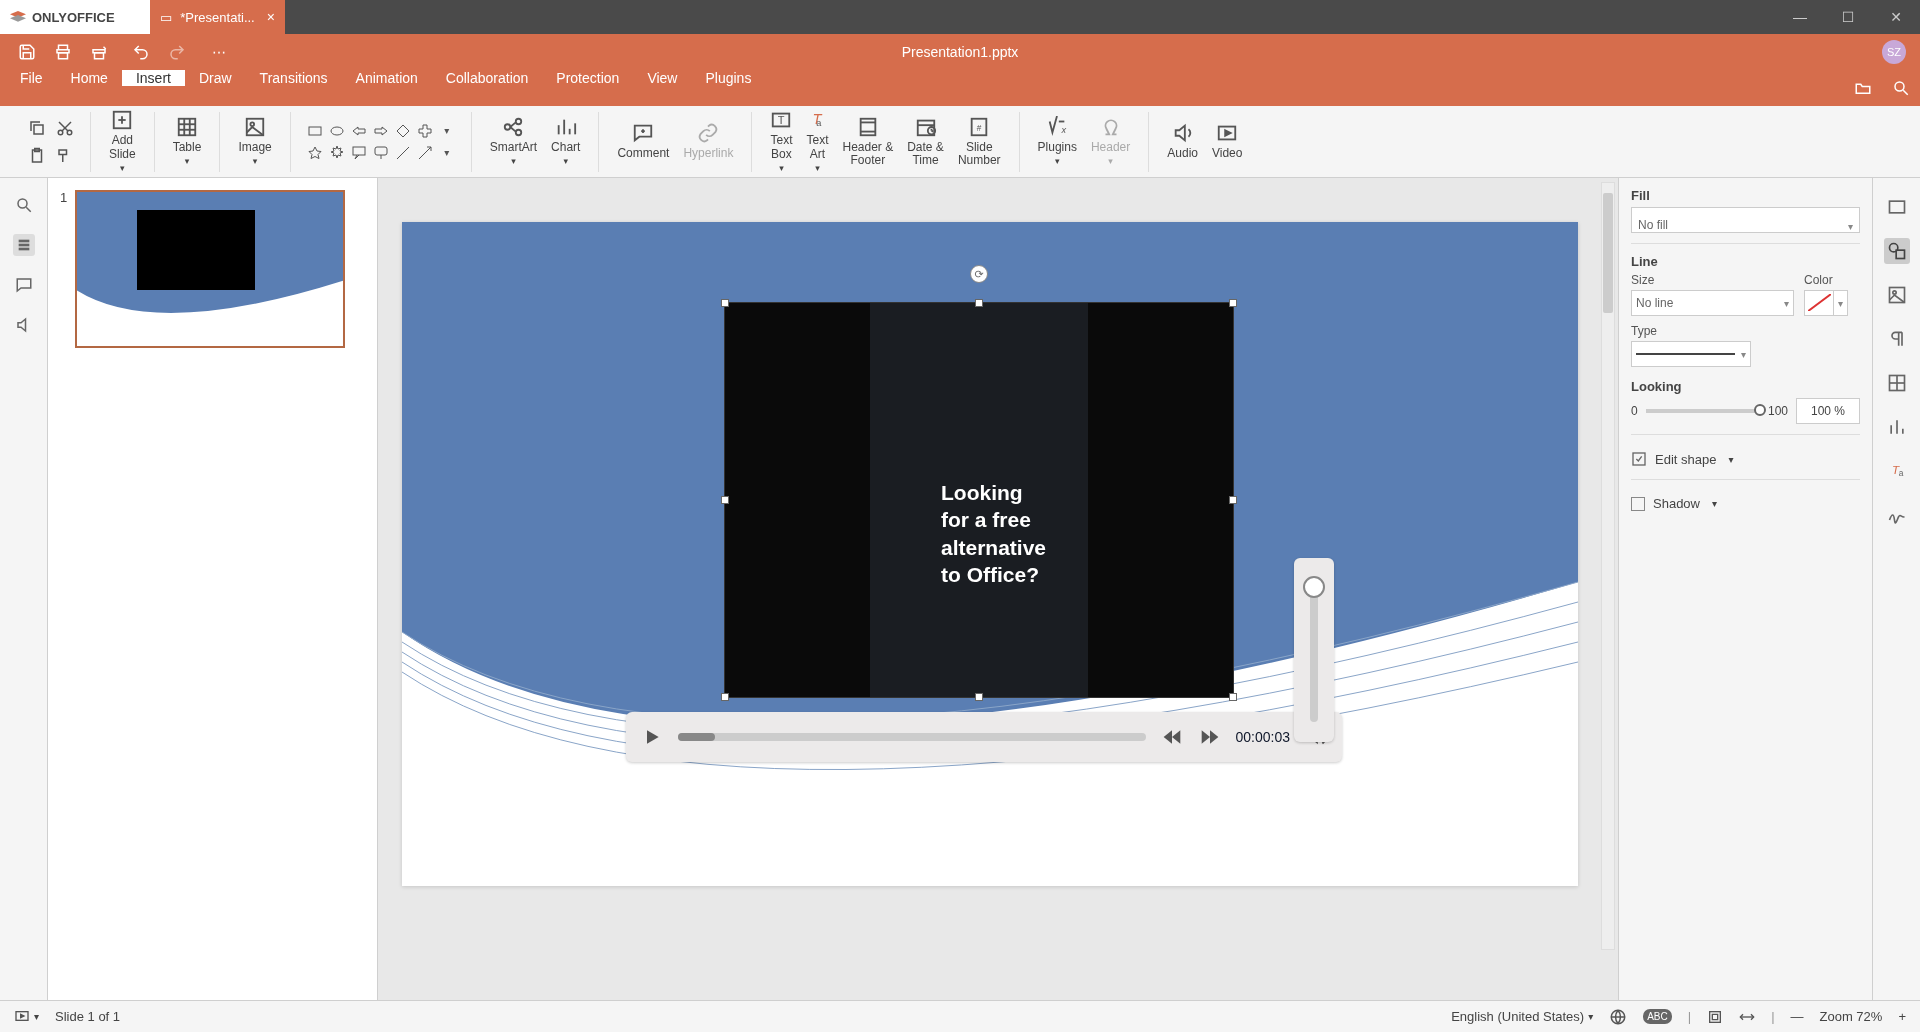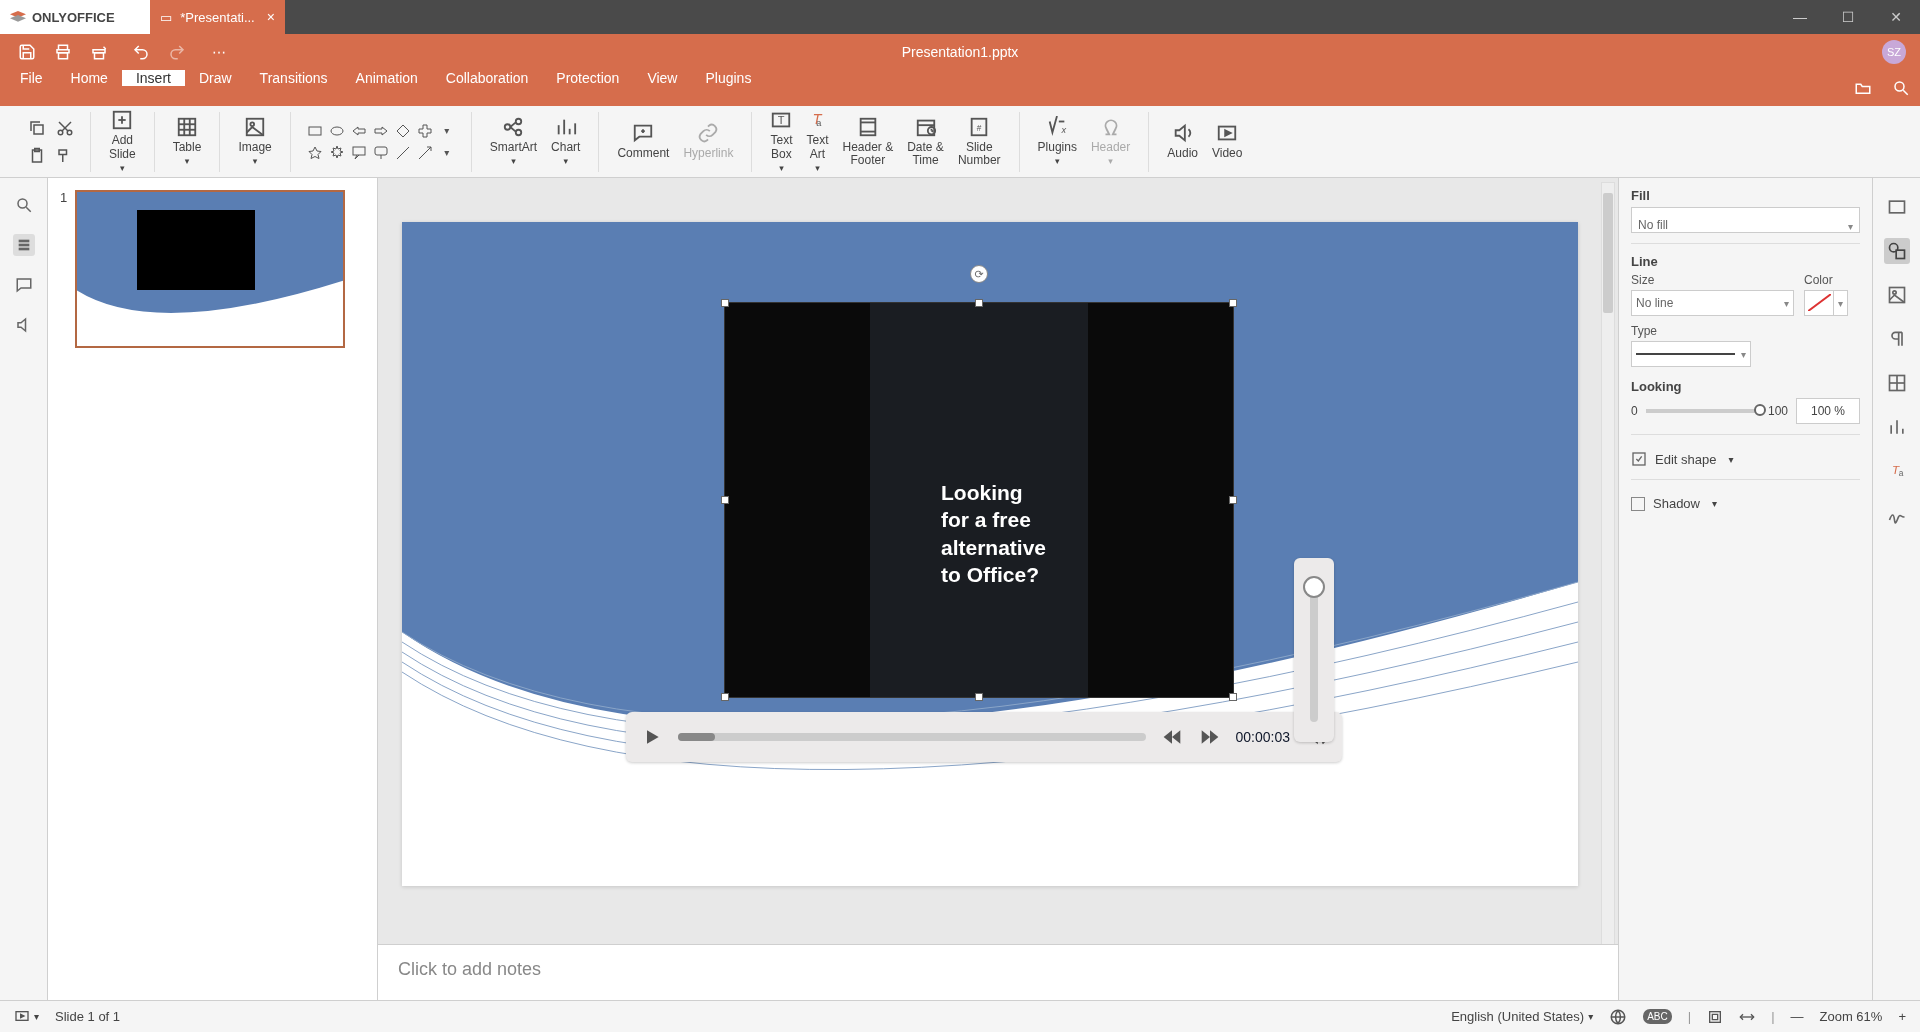--- a/index.html
+++ b/index.html
@@ -599,21 +599,20 @@
       </div>
       <div class="vol-pop">
         <div class="vol-track">
           <span class="vol-knob"></span>
         </div>
       </div>
     </div>
     <div class="scroll-v">
         <div class="scroll-v-thumb"></div>
       </div>
-    <div class="notes">Click to add notes</div>
   </div>
 
   <div class="right-panel">
     <span class="rp-label">Fill</span>
     <div class="rp-sel">
         <span>No fill</span>
         <span class="chev">▾</span>
       </div>
     <hr class="rp-hr">
 
@@ -755,15 +754,15 @@
       </svg>
     </span>
   <span class="sb">
       <svg width="16" height="16" viewBox="0 0 24 24" fill="none" stroke="#555" stroke-width="2">
         <line x1="2" y1="12" x2="22" y2="12"></line>
         <path d="M6 8l-4 4 4 4M18 8l4 4-4 4"></path>
       </svg>
     </span>
   <span class="zoom-sep">|</span>
   <span class="sb">—</span>
-  <span>Zoom 61%</span>
+  <span>Zoom 72%</span>
   <span class="sb">+</span>
 </div>
 
 </body></html>

